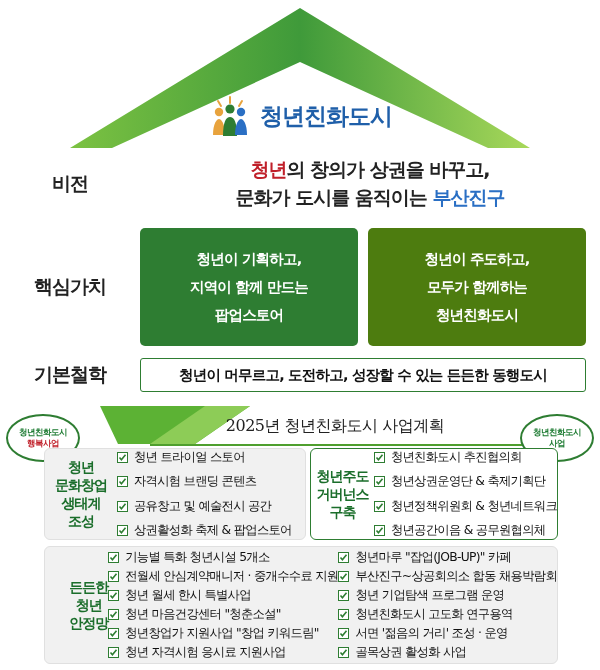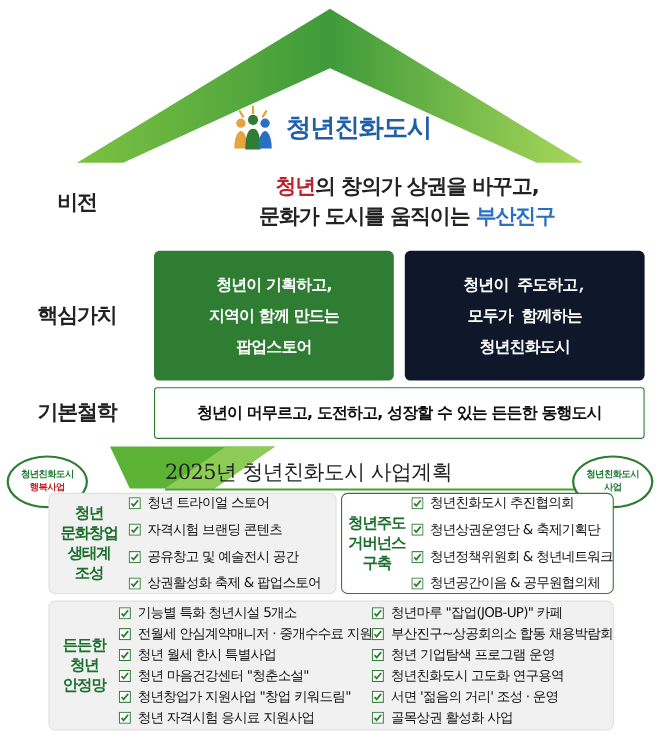--- a/index.html
+++ b/index.html
@@ -45,36 +45,36 @@
 
   
   .core { top: 222px; height: 130px; }
   .core-body { display: flex; gap: 10px; padding-right: 14px; }
   .core-box {
     flex: 1; height: 118px; border-radius: 5px;
     display: flex; flex-direction: column; align-items: center; justify-content: center;
     gap: 9px; color: #ffffff; font-size: 14.5px; font-weight: bold; letter-spacing: -0.8px;
   }
   .core-box.dark { background: #2e7d32; }
-  .core-box.light { background: #0f172a; font-family: Liberation Mono, monospace; }
+  .core-box.light { background: #4d7c0f; }
 
   
   .philo { top: 354px; height: 42px; }
   .philo-bar {
-    margin-right: 14px; height: 47px; border: 1.6px solid #2e7d32; border-radius: 3px;
+    margin-right: 14px; height: 34px; border: 1.6px solid #2e7d32; border-radius: 3px;
     background: #fff; display: flex; align-items: center; justify-content: center;
     font-size: 14.5px; font-weight: bold; color: #111; letter-spacing: -0.8px;
   }
 
   
   .plan-wrap { position: absolute; top: 404px; left: 0; width: 600px; height: 44px; }
   .plan-title {
-    position: absolute; left: 150px; top: 12px; width: 370px; 
+    position: absolute; left: 150px; top: 12px; width: 370px; text-align: center;
     font-family: "DejaVu Serif", "Liberation Serif", serif;
-    font-size: 19px; color: #222; letter-spacing: -0.5px;
+    font-size: 16px; color: #222; letter-spacing: -0.5px;
   }
 
   
   .stamp {
     position: absolute; width: 74px; height: 48px; border-radius: 50%;
     border: 2.2px solid #2e7d32; background: #fff;
     display: flex; flex-direction: column; align-items: center; justify-content: center;
     font-size: 8.5px; font-weight: bold; color: #1b7a30; line-height: 1.25; letter-spacing: -0.5px;
   }
   .stamp .sub { color: #c0202a; }
@@ -94,21 +94,21 @@
   .panel-list { flex: 1; display: flex; flex-direction: column; justify-content: space-between; gap: 2px; }
   .li { display: flex; align-items: center; gap: 6px; font-size: 12.3px; color: #111; letter-spacing: -0.7px; white-space: nowrap; }
   .chk { width: 11px; height: 11px; flex: 0 0 11px; position: relative; }
   .chk svg { display: block; }
 
   .p1 { left: 44px; top: 448px; width: 262px; height: 92px; }
   .p1 .panel-title { width: 72px; }
   .p2 { left: 310px; top: 448px; width: 248px; height: 92px; background: #fff; border: 1.8px solid #2e7d32; }
   .p2 .panel-title { width: 76px; }
   .p3 { left: 44px; top: 546px; width: 514px; height: 118px; }
-  .p3 .panel-title { width: 92px; }
+  .p3 .panel-title { width: 92px; justify-content: flex-end; }
   .p3 .cols { flex: 1; display: flex; }
   .p3 .col { flex: 1; display: flex; flex-direction: column; justify-content: center; gap: 2px; }
   .p3 .col.c2 { flex: 0 0 212px; }
 </style>
 </head>
 <body>
 
 <div class="roof-wrap">
   <svg width="600" height="150" viewBox="0 0 600 150">
     <defs>

